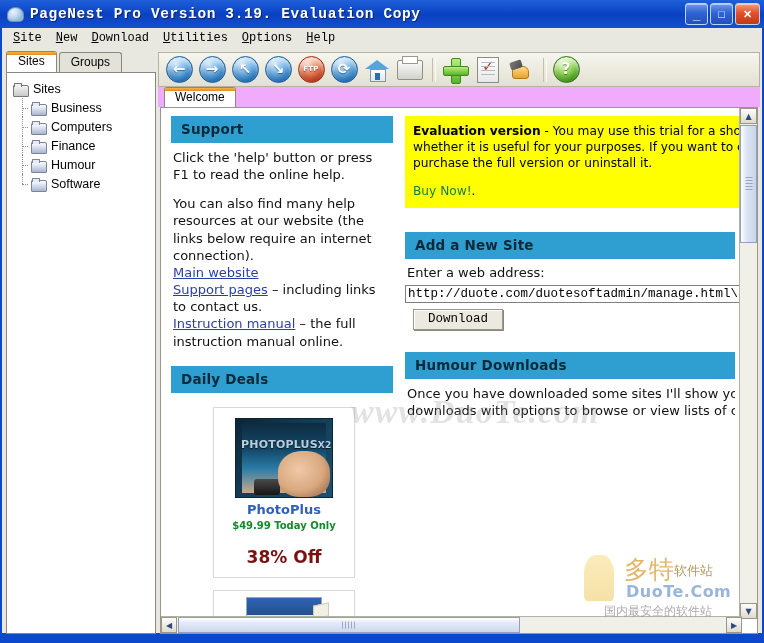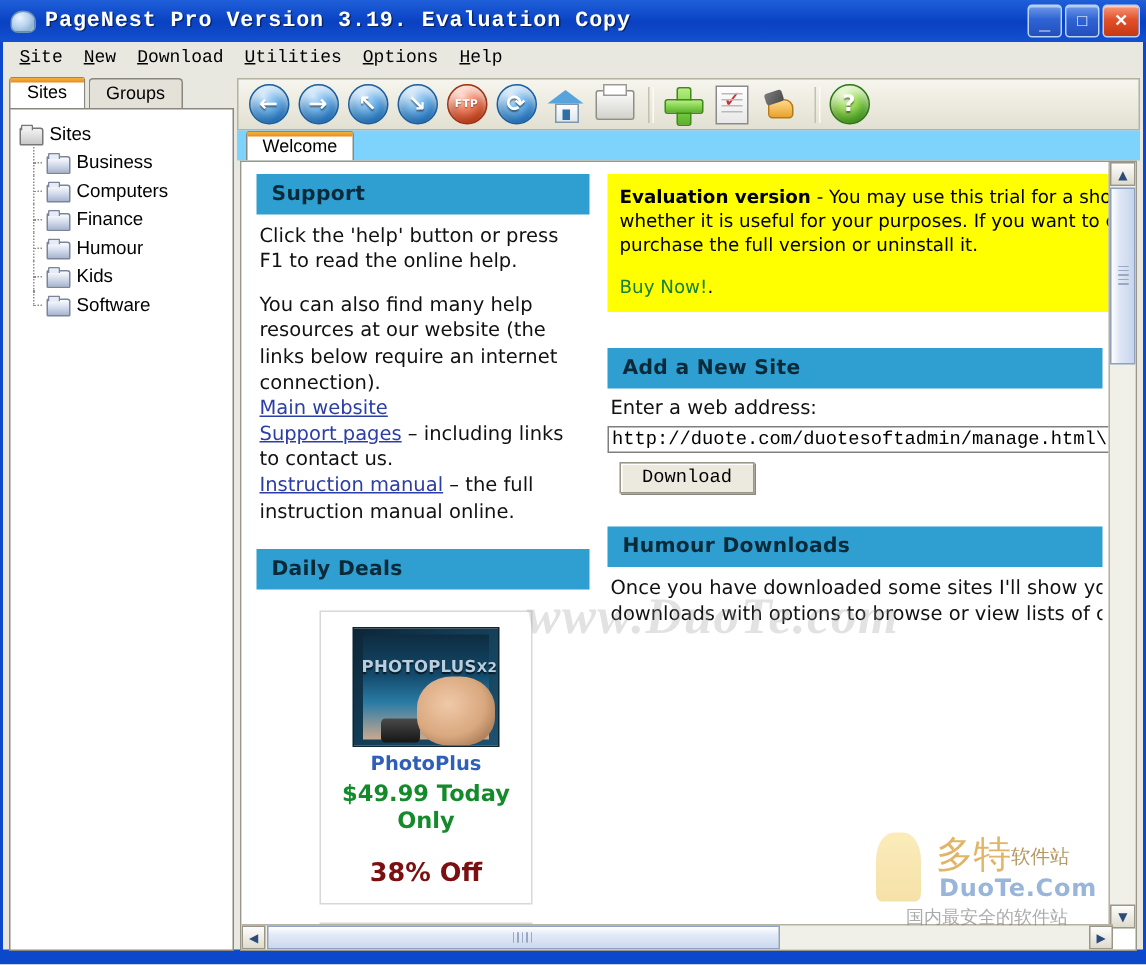--- a/index.html
+++ b/index.html
@@ -303,21 +303,21 @@
     position: absolute; left: 10px; top: 14px;
     width: 5px; height: 7px; background: #2f6fa8;
   }
 
   
   .doc-tabs {
     position: absolute; left: 0; top: 35px;
     width: 602px; height: 20px;
     display: flex; align-items: flex-end;
     padding-left: 6px; box-sizing: border-box;
-    background: #7dd3fc;
+    background: #f0abfc;
   }
   .doc-tab {
     font-size: 12px;
     padding: 2px 10px 3px 10px;
     border: 1px solid #8a887e;
     border-bottom: none;
     border-radius: 3px 3px 0 0;
     background: #ffffff;
     cursor: pointer; position: relative;
   }
@@ -445,21 +445,21 @@
     position: absolute; left: 18px; bottom: 2px; width: 26px; height: 16px;
     background: linear-gradient(to bottom,#4a4a4a,#161616);
     border-radius: 3px;
   }
   .deal-name {
     color: #2f5fb8; font-weight: bold; font-size: 13px;
     font-family: "DejaVu Sans", sans-serif;
     margin-top: 3px;
   }
   .deal-price {
-    color: #148a2b; font-weight: bold; font-size: 15px;
+    color: #148a2b; font-weight: bold; font-size: 10px;
     font-family: "DejaVu Sans", sans-serif; margin-top: 3px;
   }
   .deal-off {
     color: #7a1010; font-weight: bold; font-size: 17px;
     font-family: "DejaVu Sans", sans-serif; margin-top: 16px;
   }
   .deal-card2 {
     margin: 12px 0 0 42px;
     width: 142px; height: 40px;
     background: #fff; border: 1px solid #d8d8d8;
@@ -632,24 +632,20 @@
         <span>Computers</span>
       </div>
       <div class="tree-row child">
         <span class="folder-ico"></span>
         <span>Finance</span>
       </div>
       <div class="tree-row child">
         <span class="folder-ico"></span>
         <span>Humour</span>
       </div>
-      <div class="tree-row child">
-        <span class="folder-ico"></span>
-        <span>Kids</span>
-      </div>
       <div class="tree-row child last">
         <span class="folder-ico"></span>
         <span>Software</span>
       </div>
     </div>
   </div>
 
   <div class="right-pane">
 
     <div class="toolbar">

